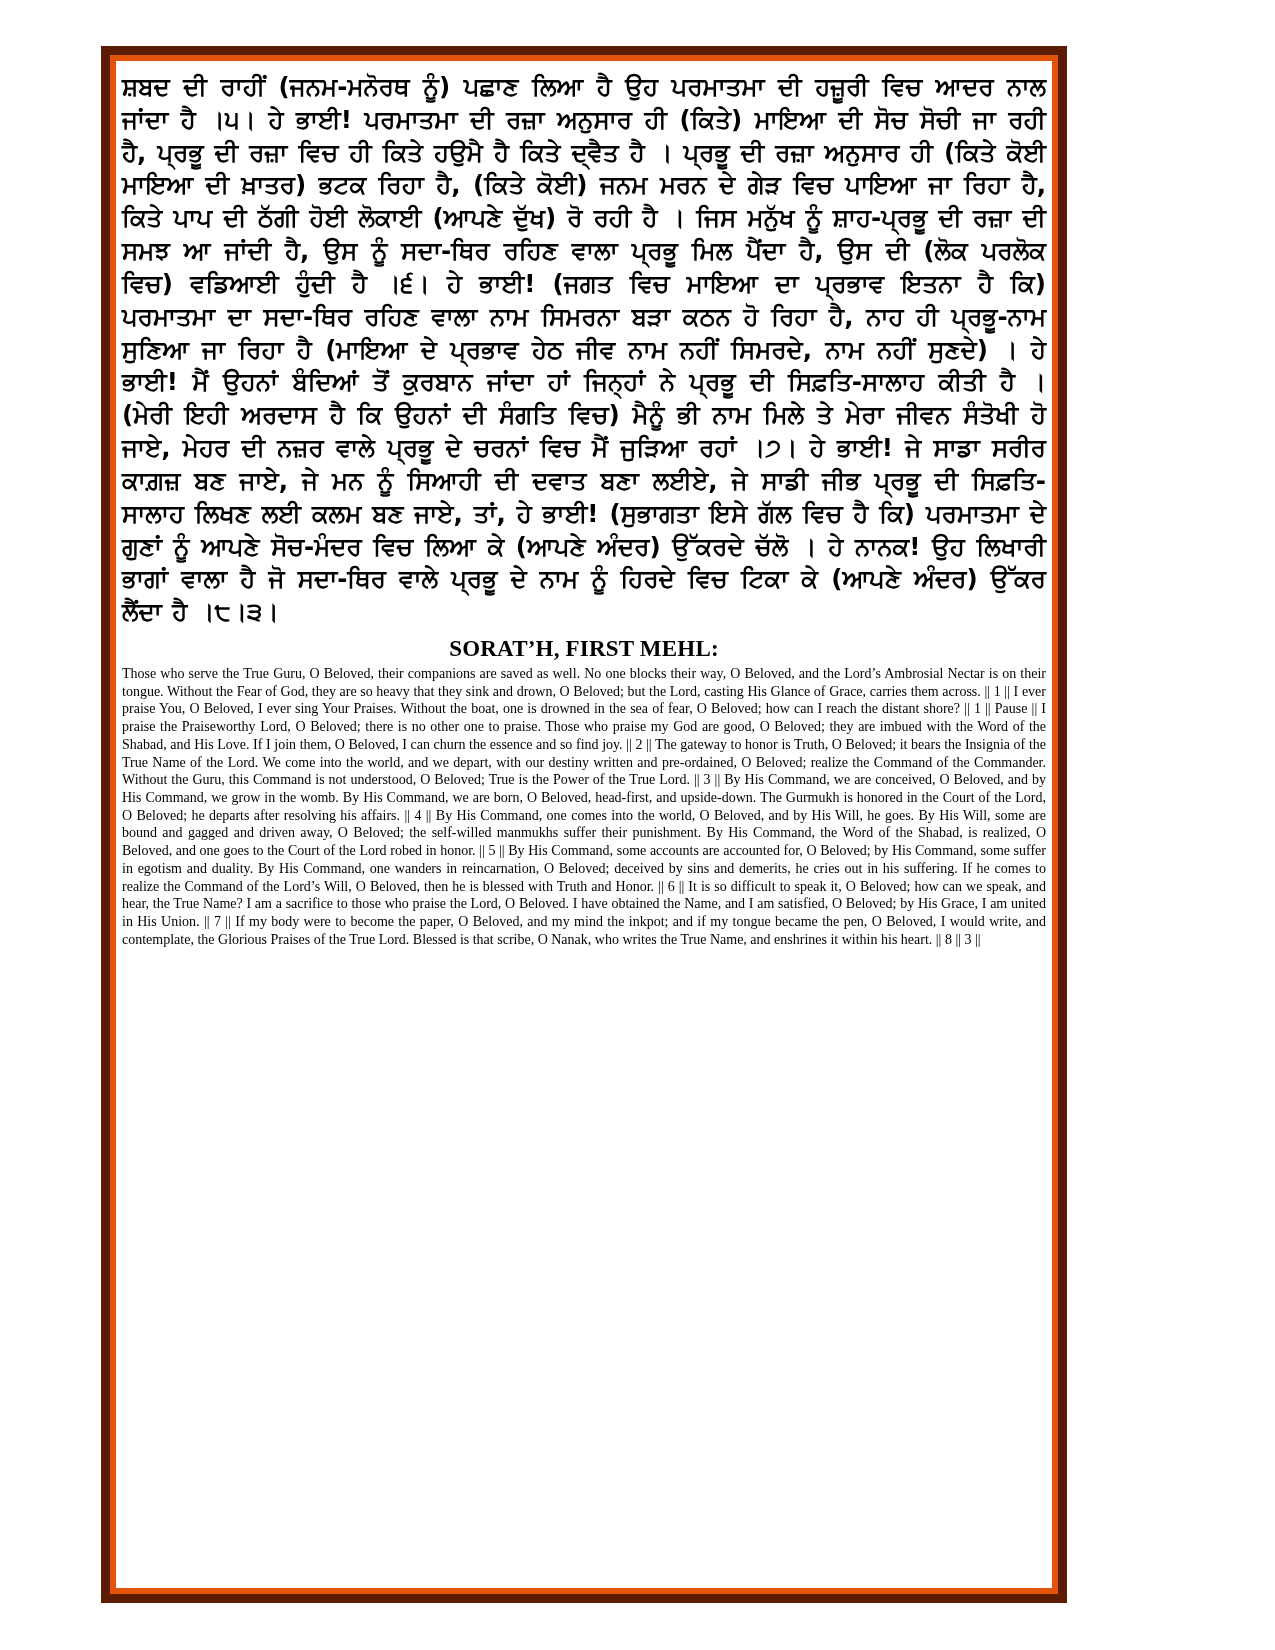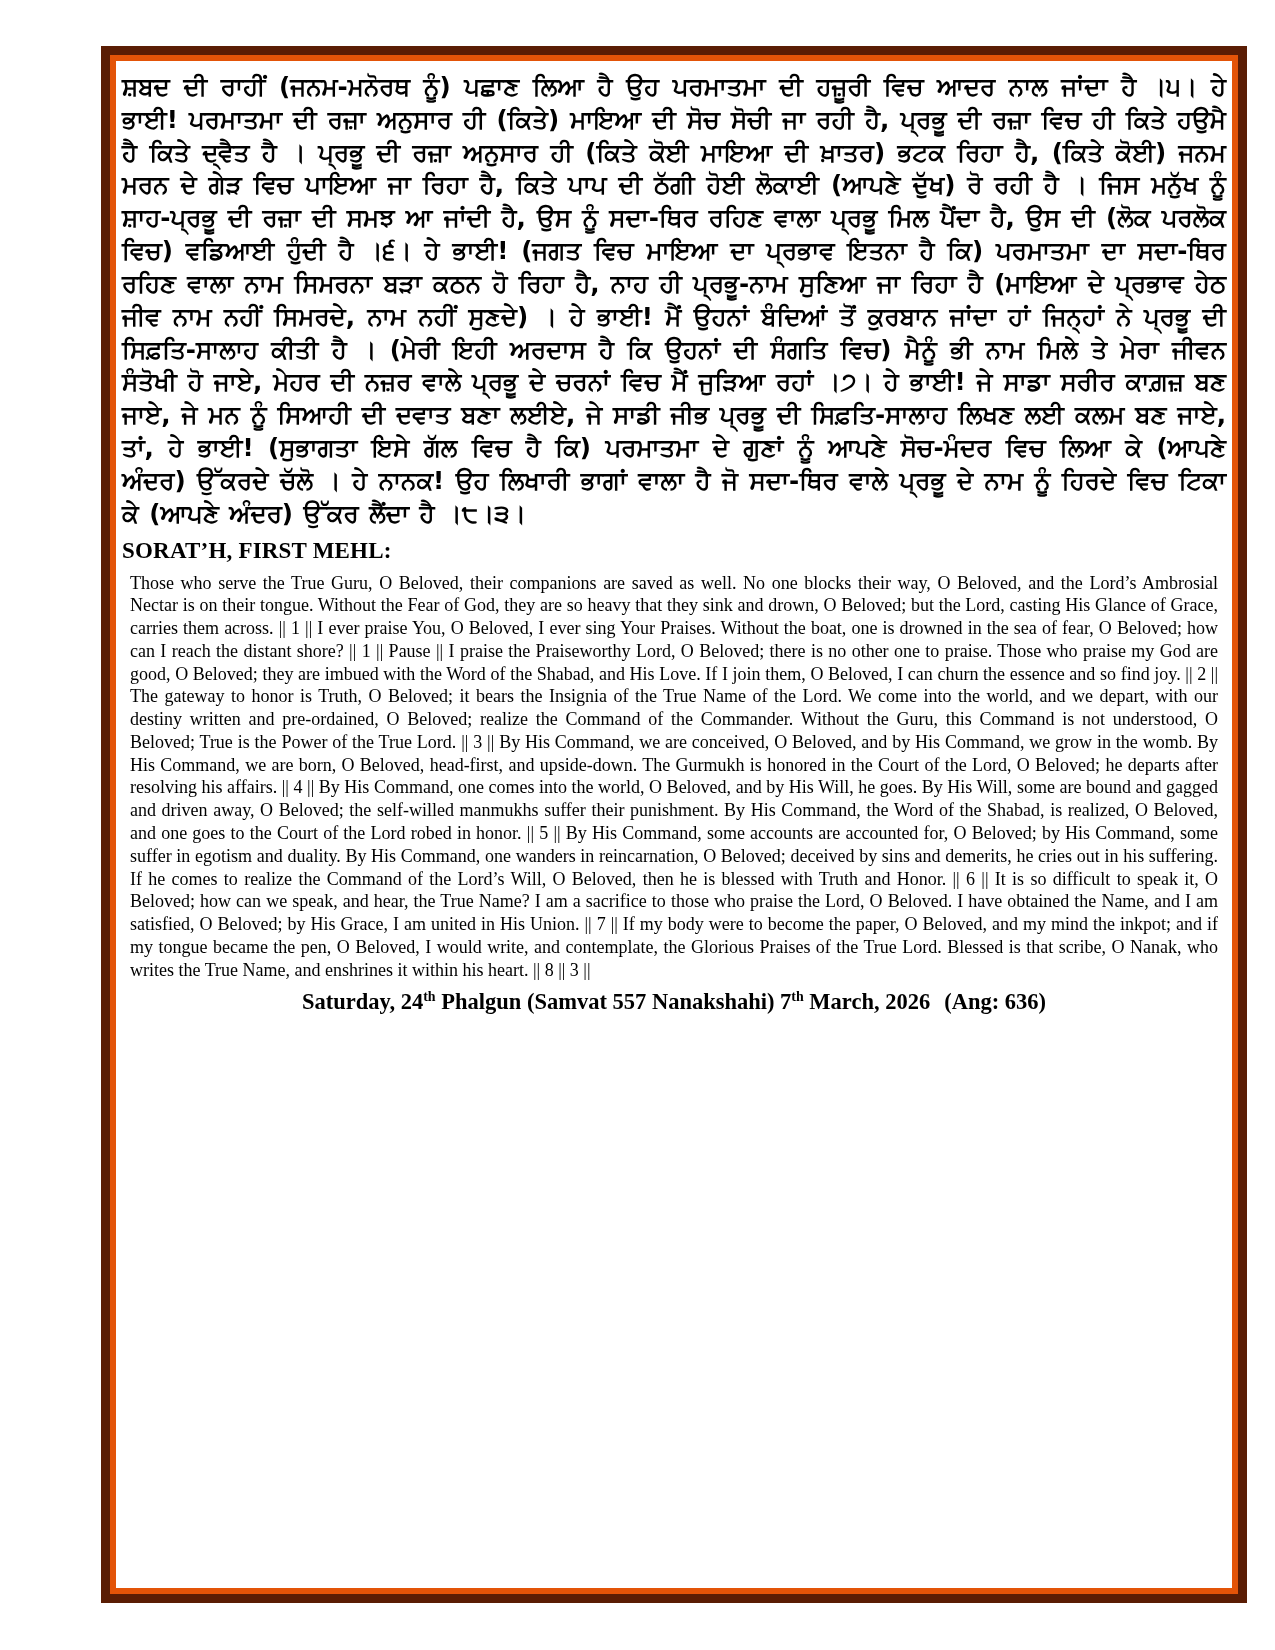--- a/index.html
+++ b/index.html
@@ -11,21 +11,21 @@
     width: 1275px;
     height: 1650px;
     position: relative;
     font-family: "Liberation Serif", serif;
     color: #000000;
   }
   .frame {
     position: absolute;
     left: 101px;
     top: 46px;
-    width: 1146px;
+    width: 966px;
     height: 1557px;
     box-sizing: border-box;
     border: 9px solid #5a1d04;
   }
   .frame-inner {
     position: absolute;
     inset: 0;
     border: 6px solid #e35408;
     box-sizing: border-box;
     padding: 10px 6px 0 6px;
@@ -43,31 +43,31 @@
   }
   .eng-heading {
     font-size: 23px;
     font-weight: bold;
     margin: 12px 0 0 0;
   }
   .eng-heading .u {
     text-decoration: underline;
   }
   .shabad-title {
-    text-align: left;
+    text-align: center;
     font-weight: bold;
     font-size: 23px;
     margin: 7px 0 3px 0;
     letter-spacing: 0.2px;
   }
   .eng-body {
-    font-size: 18px;
+    font-size: 14px;
     line-height: 1.265;
     text-align: justify;
-    margin: 8px;
+    margin: 0;
   }
   .date-line {
     text-align: center;
     font-weight: bold;
     font-size: 22.5px;
     margin: 7px 0 0 0;
   }
   .date-line sup {
     font-size: 0.62em;
     line-height: 0;
@@ -83,16 +83,15 @@
 <div class="frame">
   <div class="frame-inner">
 
     <p class="punjabi">ਸ਼ਬਦ ਦੀ ਰਾਹੀਂ (ਜਨਮ-ਮਨੋਰਥ ਨੂੰ) ਪਛਾਣ ਲਿਆ ਹੈ ਉਹ ਪਰਮਾਤਮਾ ਦੀ ਹਜ਼ੂਰੀ ਵਿਚ ਆਦਰ ਨਾਲ ਜਾਂਦਾ ਹੈ ।੫। ਹੇ ਭਾਈ! ਪਰਮਾਤਮਾ ਦੀ ਰਜ਼ਾ ਅਨੁਸਾਰ ਹੀ (ਕਿਤੇ) ਮਾਇਆ ਦੀ ਸੋਚ ਸੋਚੀ ਜਾ ਰਹੀ ਹੈ, ਪ੍ਰਭੂ ਦੀ ਰਜ਼ਾ ਵਿਚ ਹੀ ਕਿਤੇ ਹਉਮੈ ਹੈ ਕਿਤੇ ਦ੍ਵੈਤ ਹੈ । ਪ੍ਰਭੂ ਦੀ ਰਜ਼ਾ ਅਨੁਸਾਰ ਹੀ (ਕਿਤੇ ਕੋਈ ਮਾਇਆ ਦੀ ਖ਼ਾਤਰ) ਭਟਕ ਰਿਹਾ ਹੈ, (ਕਿਤੇ ਕੋਈ) ਜਨਮ ਮਰਨ ਦੇ ਗੇੜ ਵਿਚ ਪਾਇਆ ਜਾ ਰਿਹਾ ਹੈ, ਕਿਤੇ ਪਾਪ ਦੀ ਠੱਗੀ ਹੋਈ ਲੋਕਾਈ (ਆਪਣੇ ਦੁੱਖ) ਰੋ ਰਹੀ ਹੈ । ਜਿਸ ਮਨੁੱਖ ਨੂੰ ਸ਼ਾਹ-ਪ੍ਰਭੂ ਦੀ ਰਜ਼ਾ ਦੀ ਸਮਝ ਆ ਜਾਂਦੀ ਹੈ, ਉਸ ਨੂੰ ਸਦਾ-ਥਿਰ ਰਹਿਣ ਵਾਲਾ ਪ੍ਰਭੂ ਮਿਲ ਪੈਂਦਾ ਹੈ, ਉਸ ਦੀ (ਲੋਕ ਪਰਲੋਕ ਵਿਚ) ਵਡਿਆਈ ਹੁੰਦੀ ਹੈ ।੬। ਹੇ ਭਾਈ! (ਜਗਤ ਵਿਚ ਮਾਇਆ ਦਾ ਪ੍ਰਭਾਵ ਇਤਨਾ ਹੈ ਕਿ) ਪਰਮਾਤਮਾ ਦਾ ਸਦਾ-ਥਿਰ ਰਹਿਣ ਵਾਲਾ ਨਾਮ ਸਿਮਰਨਾ ਬੜਾ ਕਠਨ ਹੋ ਰਿਹਾ ਹੈ, ਨਾਹ ਹੀ ਪ੍ਰਭੂ-ਨਾਮ ਸੁਣਿਆ ਜਾ ਰਿਹਾ ਹੈ (ਮਾਇਆ ਦੇ ਪ੍ਰਭਾਵ ਹੇਠ ਜੀਵ ਨਾਮ ਨਹੀਂ ਸਿਮਰਦੇ, ਨਾਮ ਨਹੀਂ ਸੁਣਦੇ) । ਹੇ ਭਾਈ! ਮੈਂ ਉਹਨਾਂ ਬੰਦਿਆਂ ਤੋਂ ਕੁਰਬਾਨ ਜਾਂਦਾ ਹਾਂ ਜਿਨ੍ਹਾਂ ਨੇ ਪ੍ਰਭੂ ਦੀ ਸਿਫ਼ਤਿ-ਸਾਲਾਹ ਕੀਤੀ ਹੈ । (ਮੇਰੀ ਇਹੀ ਅਰਦਾਸ ਹੈ ਕਿ ਉਹਨਾਂ ਦੀ ਸੰਗਤਿ ਵਿਚ) ਮੈਨੂੰ ਭੀ ਨਾਮ ਮਿਲੇ ਤੇ ਮੇਰਾ ਜੀਵਨ ਸੰਤੋਖੀ ਹੋ ਜਾਏ, ਮੇਹਰ ਦੀ ਨਜ਼ਰ ਵਾਲੇ ਪ੍ਰਭੂ ਦੇ ਚਰਨਾਂ ਵਿਚ ਮੈਂ ਜੁੜਿਆ ਰਹਾਂ ।੭। ਹੇ ਭਾਈ! ਜੇ ਸਾਡਾ ਸਰੀਰ ਕਾਗ਼ਜ਼ ਬਣ ਜਾਏ, ਜੇ ਮਨ ਨੂੰ ਸਿਆਹੀ ਦੀ ਦਵਾਤ ਬਣਾ ਲਈਏ, ਜੇ ਸਾਡੀ ਜੀਭ ਪ੍ਰਭੂ ਦੀ ਸਿਫ਼ਤਿ-ਸਾਲਾਹ ਲਿਖਣ ਲਈ ਕਲਮ ਬਣ ਜਾਏ, ਤਾਂ, ਹੇ ਭਾਈ! (ਸੁਭਾਗਤਾ ਇਸੇ ਗੱਲ ਵਿਚ ਹੈ ਕਿ) ਪਰਮਾਤਮਾ ਦੇ ਗੁਣਾਂ ਨੂੰ ਆਪਣੇ ਸੋਚ-ਮੰਦਰ ਵਿਚ ਲਿਆ ਕੇ (ਆਪਣੇ ਅੰਦਰ) ਉੱਕਰਦੇ ਚੱਲੋ । ਹੇ ਨਾਨਕ! ਉਹ ਲਿਖਾਰੀ ਭਾਗਾਂ ਵਾਲਾ ਹੈ ਜੋ ਸਦਾ-ਥਿਰ ਵਾਲੇ ਪ੍ਰਭੂ ਦੇ ਨਾਮ ਨੂੰ ਹਿਰਦੇ ਵਿਚ ਟਿਕਾ ਕੇ (ਆਪਣੇ ਅੰਦਰ) ਉੱਕਰ ਲੈਂਦਾ ਹੈ ।੮।੩।</p>
 
 
     <h3 class="shabad-title">SORAT’H,  FIRST MEHL:</h3>
 
     <p class="eng-body">Those who serve the True Guru, O Beloved, their companions are saved as well. No one blocks their way, O Beloved, and the Lord’s Ambrosial Nectar is on their tongue. Without the Fear of God, they are so heavy that they sink and drown, O Beloved; but the Lord, casting His Glance of Grace, carries them across.  || 1 ||   I ever praise You, O Beloved, I ever sing Your Praises. Without the boat, one is drowned in the sea of fear, O Beloved; how can I reach the distant shore?  || 1 ||  Pause  ||   I praise the Praiseworthy Lord, O Beloved; there is no other one to praise. Those who praise my God are good, O Beloved; they are imbued with the Word of the Shabad, and His Love. If I join them, O Beloved, I can churn the essence and so find joy.  || 2 || The gateway to honor is Truth, O Beloved; it bears the Insignia of the True Name of the Lord. We come into the world, and we depart, with our destiny written and pre-ordained, O Beloved; realize the Command of the Commander. Without the Guru, this Command is not understood, O Beloved; True is the Power of the True Lord.  || 3 ||   By His Command, we are conceived, O Beloved, and by His Command, we grow in the womb. By His Command, we are born, O Beloved, head-first, and upside-down. The Gurmukh is honored in the Court of the Lord, O Beloved; he departs after resolving his affairs.  || 4 ||   By His Command, one comes into the world, O Beloved, and by His Will, he goes. By His Will, some are bound and gagged and driven away, O Beloved; the self-willed manmukhs suffer their punishment. By His Command, the Word of the Shabad, is realized, O Beloved, and one goes to the Court of the Lord robed in honor.  || 5 ||   By His Command, some accounts are accounted for, O Beloved; by His Command, some suffer in egotism and duality. By His Command, one wanders in reincarnation, O Beloved; deceived by sins and demerits, he cries out in his suffering. If he comes to realize the Command of the Lord’s Will, O Beloved, then he is blessed with Truth and Honor.  || 6 ||  It is so difficult to speak it, O Beloved; how can we speak, and hear, the True Name? I am a sacrifice to those who praise the Lord, O Beloved. I have obtained the Name, and I am satisfied, O Beloved; by His Grace, I am united in His Union.  || 7 ||   If my body were to become the paper, O Beloved, and my mind the inkpot; and if my tongue became the pen, O Beloved, I would write, and contemplate, the Glorious Praises of the True Lord. Blessed is that scribe, O Nanak, who writes the True Name, and enshrines it within his heart.  || 8 || 3 ||</p>
 
-    <p class="date-line"><span>Saturday, 24</span><sup>th</sup><span> Phalgun (Samvat 557 Nanakshahi) 7</span><sup>th</sup><span> March, 2026</span><span class="ang">(Ang: 636)</span></p>
 
   </div>
 </div>
 
 </body></html>

